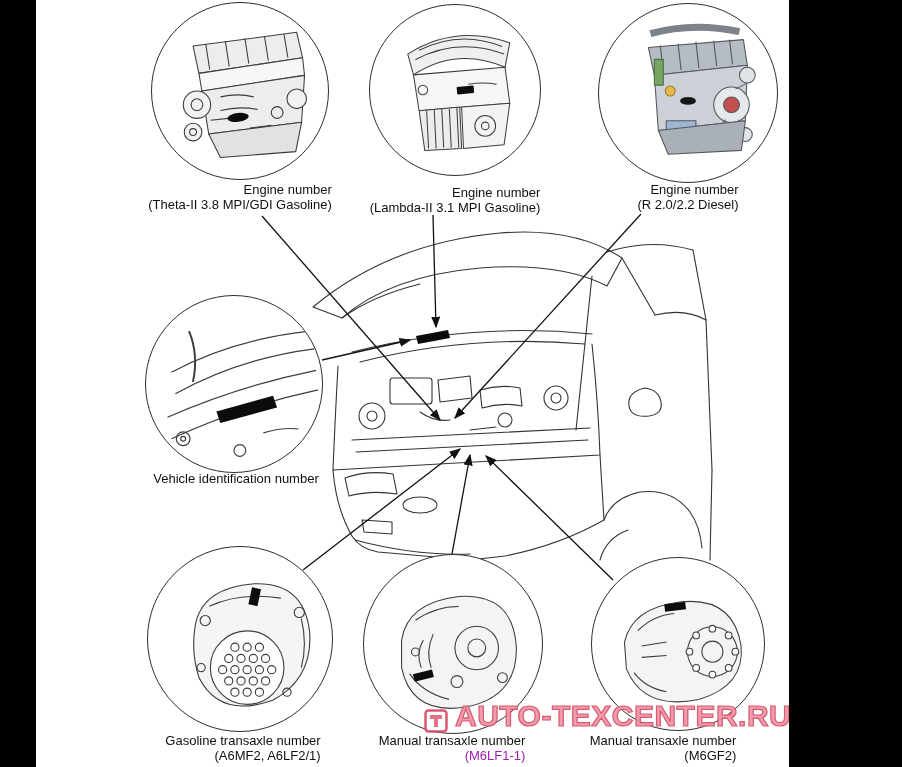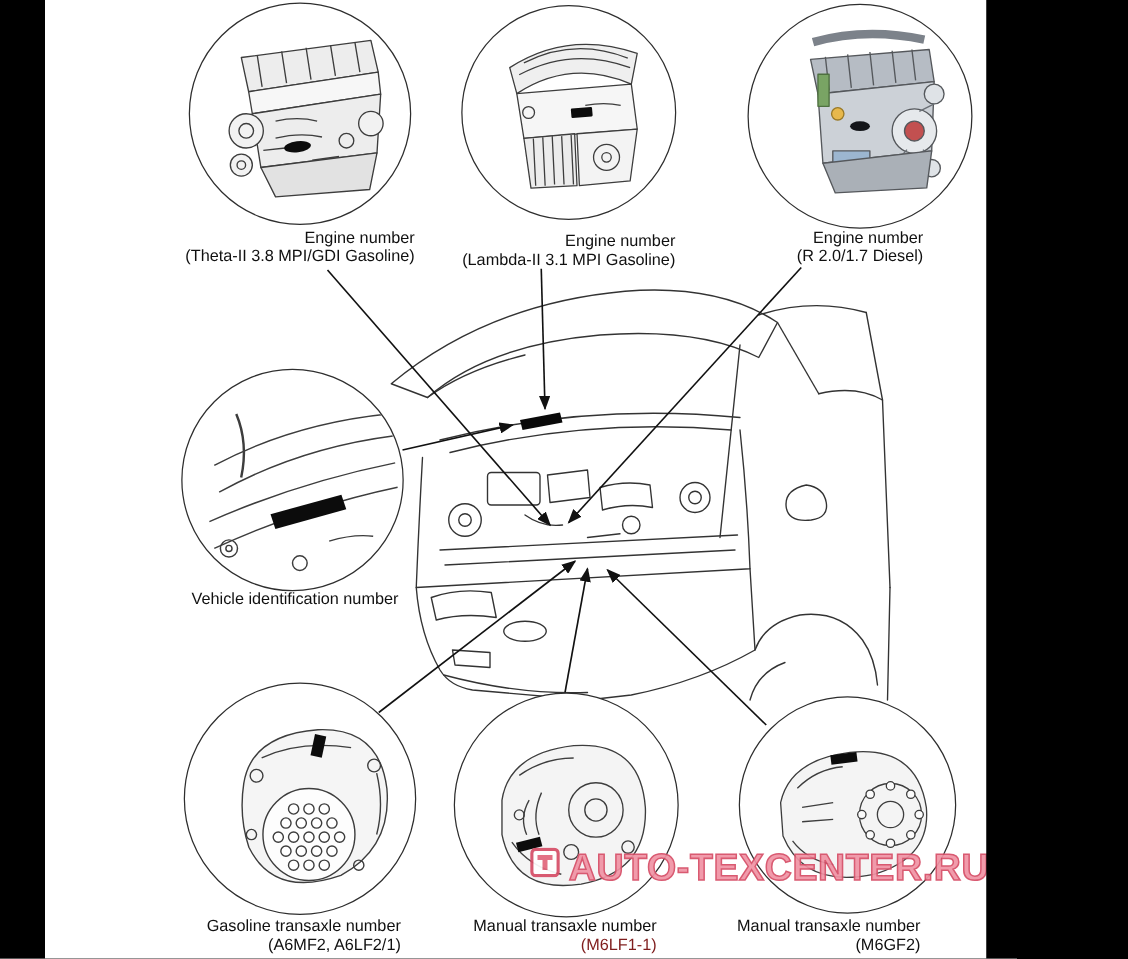--- a/index.html
+++ b/index.html
@@ -8,21 +8,21 @@
          font-family:"Liberation Sans",sans-serif}
   .bar{position:absolute;top:0;height:100%;background:#000;z-index:30}
   .bar-left{left:0;width:36px}
   .bar-right{right:0;width:113px}
   .art{position:absolute;left:0;top:0;z-index:1}
   .callout{position:absolute;border:1.5px solid #2e2e2e;border-radius:50%;background:#fff;
            overflow:hidden;z-index:5}
   .callout svg{display:block;width:100%;height:100%}
   .label{position:absolute;transform:translateX(-50%);text-align:right;font-size:13px;
          line-height:15px;color:#101010;white-space:nowrap;z-index:6}
-  .watermark{position:absolute;left:424px;top:678px;display:flex;align-items:flex-start;gap:7px;
+  .watermark{position:absolute;left:424px;top:699px;display:flex;align-items:flex-end;gap:7px;
              z-index:20;opacity:.92}
   .wm-icon{width:24px;height:24px;flex:0 0 auto}
   .wm-text{font-size:30px;font-weight:700;letter-spacing:.5px;color:#f093a4;
            -webkit-text-stroke:1.2px #d64d66;text-shadow:0 0 1px #ffffff}
 </style>
 </head>
 <body>
 
 <div class="stage">
 
@@ -250,35 +250,35 @@
     <div>(Theta-II 3.8 MPI/GDI Gasoline)</div>
   </div>
 
   <div class="label" style="left:455px;top:185px">
     <div>Engine number</div>
     <div>(Lambda-II 3.1 MPI Gasoline)</div>
   </div>
 
   <div class="label" style="left:688px;top:182px">
     <div>Engine number</div>
-    <div>(R 2.0/1.7 Diesel)</div>
+    <div>(R 2.0/2.2 Diesel)</div>
   </div>
 
   <div class="label" style="left:236px;top:471px">
     <div>Vehicle identification number</div>
   </div>
 
   <div class="label" style="left:243px;top:733px">
     <div>Gasoline transaxle number</div>
     <div>(A6MF2, A6LF2/1)</div>
   </div>
 
   <div class="label" style="left:452px;top:733px">
     <div>Manual transaxle number</div>
-    <div style="color: #7f1d1d;">(M6LF1-1)</div>
+    <div style="color: #a21caf;">(M6LF1-1)</div>
   </div>
 
   <div class="label" style="left:663px;top:733px">
     <div>Manual transaxle number</div>
     <div>(M6GF2)</div>
   </div>
 
   <div class="watermark">
     <svg class="wm-icon" viewBox="0 0 24 24">
       <rect x="1.5" y="1.5" width="21" height="21" rx="3" fill="#fff" stroke="#d64d66" stroke-width="2.5"></rect>

